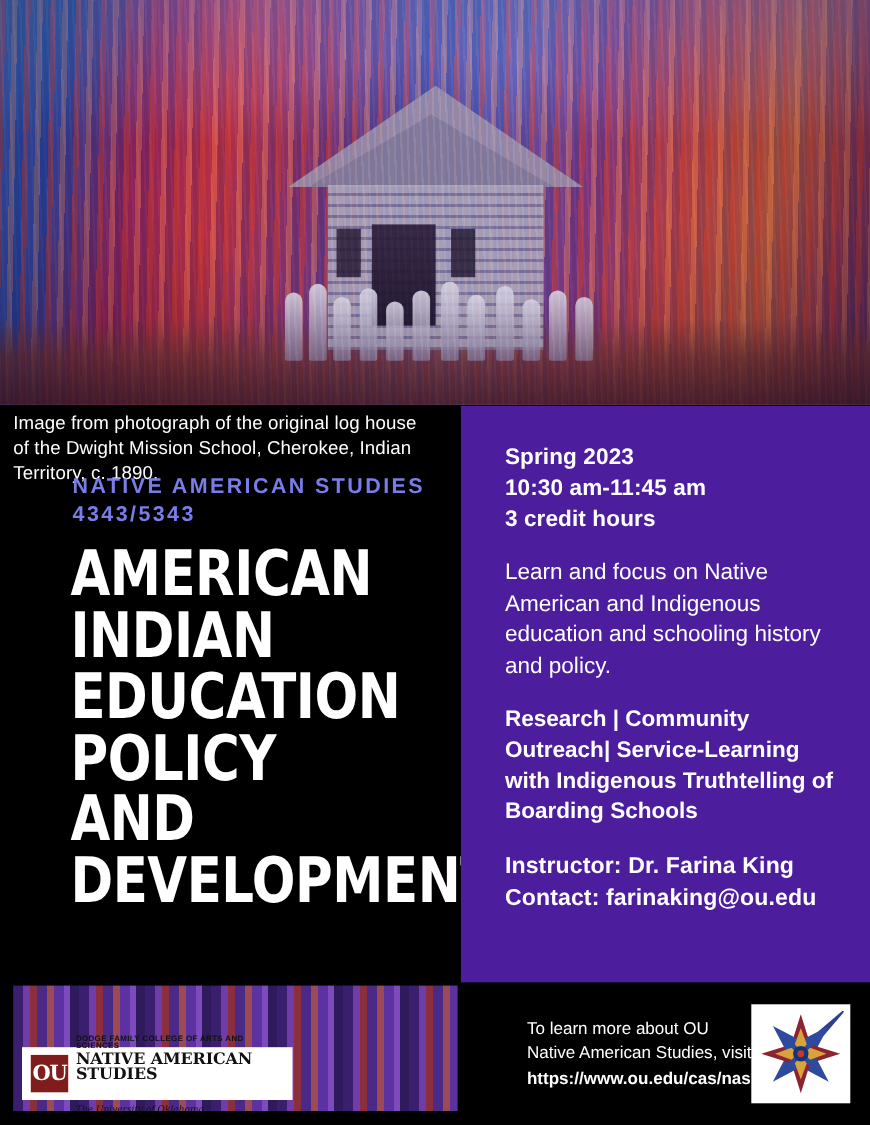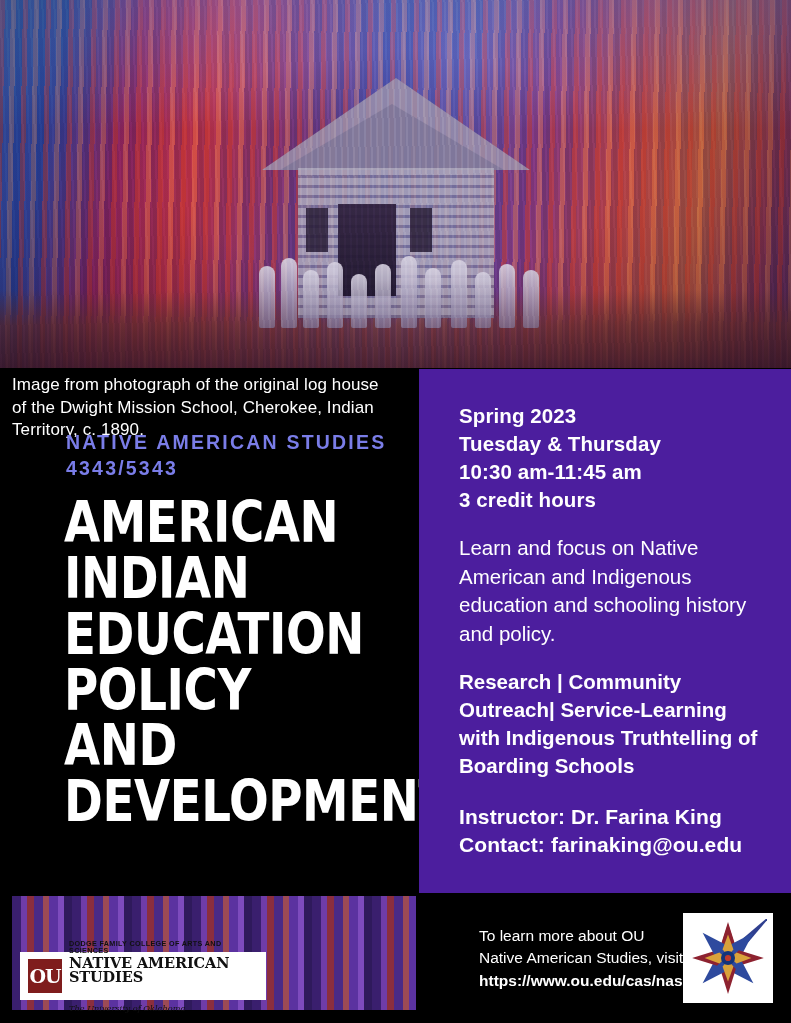--- a/index.html
+++ b/index.html
@@ -350,21 +350,20 @@
     <div>EDUCATION</div>
     <div>POLICY AND</div>
     <div>DEVELOPMENT</div>
   </div>
 
   <div class="panel">
     <div class="panel-inner">
 
       <div class="panel-block">
         <div class="pb-line">Spring 2023</div>
-        <div class="pb-line">Tuesday &amp; Thursday</div>
         <div class="pb-line">10:30 am-11:45 am</div>
         <div class="pb-line">3 credit hours</div>
       </div>
 
       <div class="panel-desc">Learn and focus on Native American and Indigenous education and schooling history and policy.</div>
 
       <div class="panel-research">Research | Community Outreach| Service-Learning with Indigenous Truthtelling of Boarding Schools</div>
 
       <div class="panel-block panel-contact">
         <div class="pb-line">Instructor: Dr. Farina King</div>

